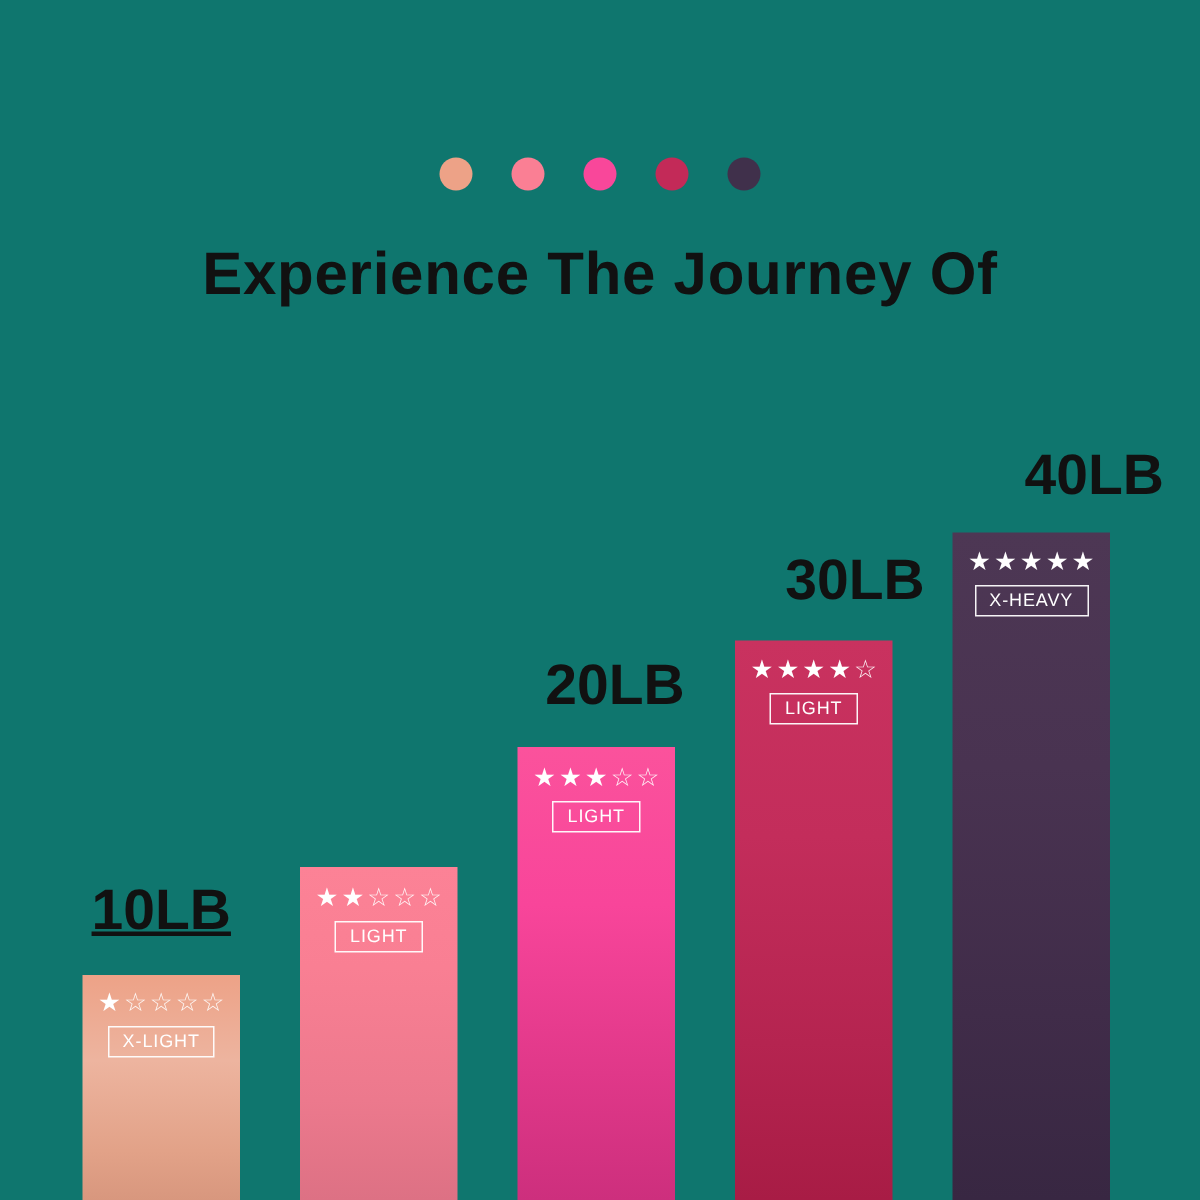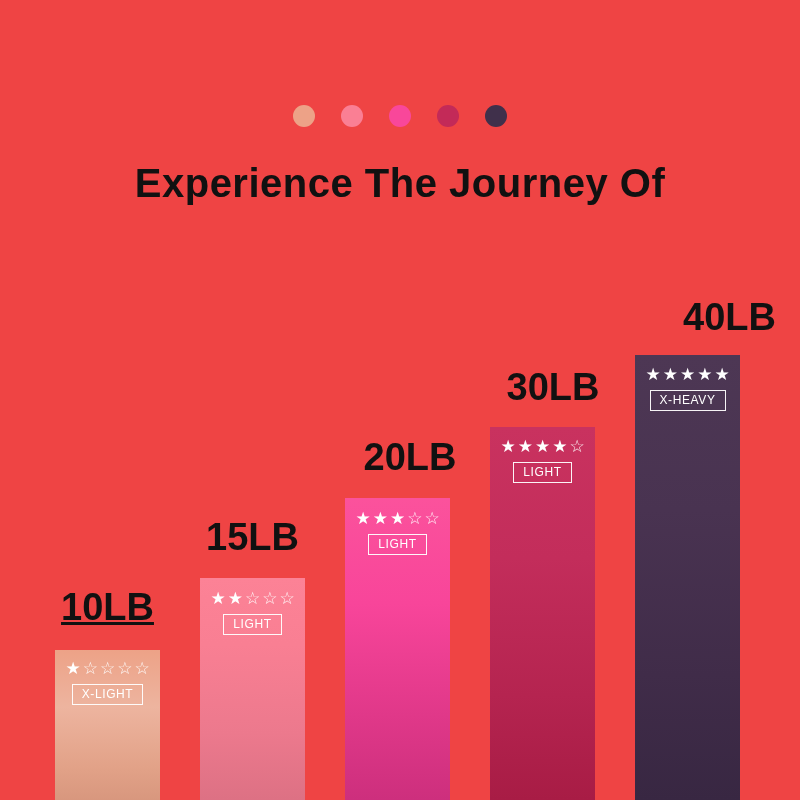--- a/index.html
+++ b/index.html
@@ -11,21 +11,21 @@
     height: 800px;
     background: #ffffff;
     font-family: "Liberation Sans", sans-serif;
     overflow: hidden;
   }
 
   #infographic {
     position: relative;
     width: 800px;
     height: 800px;
-    background: #ef4444;
+    background: #0f766e;
   }
 
   
   .dot-row {
     position: absolute;
     top: 105px;
     left: 0;
     width: 800px;
     display: flex;
     justify-content: center;
@@ -145,21 +145,20 @@
           <span class="star empty">☆</span>
           <span class="star empty">☆</span>
           <span class="star empty">☆</span>
           <span class="star empty">☆</span>
         </div>
         <div class="level-box">X-LIGHT</div>
       </div>
       <div class="bar-group" style="left: 200px; width: 105px; height: 222px;">
         <div class="bar" style="height: 222px; background: linear-gradient(rgb(252, 130, 150) 0%, rgb(249, 127, 147) 30%, rgb(236, 121, 141) 70%, rgb(221, 113, 132) 100%);"></div>
       </div>
-      <div class="bar-label" style="top: 518px; left: 252.5px;">15LB</div>
       <div class="badge" style="top: 590px; left: 200px; width: 105px;">
         <div class="stars">
           <span class="star">★</span>
           <span class="star">★</span>
           <span class="star empty">☆</span>
           <span class="star empty">☆</span>
           <span class="star empty">☆</span>
         </div>
         <div class="level-box">LIGHT</div>
       </div>
@@ -173,21 +172,21 @@
           <span class="star">★</span>
           <span class="star">★</span>
           <span class="star empty">☆</span>
           <span class="star empty">☆</span>
         </div>
         <div class="level-box">LIGHT</div>
       </div>
       <div class="bar-group" style="left: 490px; width: 105px; height: 373px;">
         <div class="bar" style="height: 373px; background: linear-gradient(rgb(201, 50, 95) 0%, rgb(195, 45, 91) 35%, rgb(181, 36, 80) 72%, rgb(168, 28, 69) 100%);"></div>
       </div>
-      <div class="bar-label" style="top: 368px; left: 553px;">30LB</div>
+      <div class="bar-label" style="top: 368px; left: 570px;">30LB</div>
       <div class="badge" style="top: 438px; left: 490px; width: 105px;">
         <div class="stars">
           <span class="star">★</span>
           <span class="star">★</span>
           <span class="star">★</span>
           <span class="star">★</span>
           <span class="star empty">☆</span>
         </div>
         <div class="level-box">LIGHT</div>
       </div>

